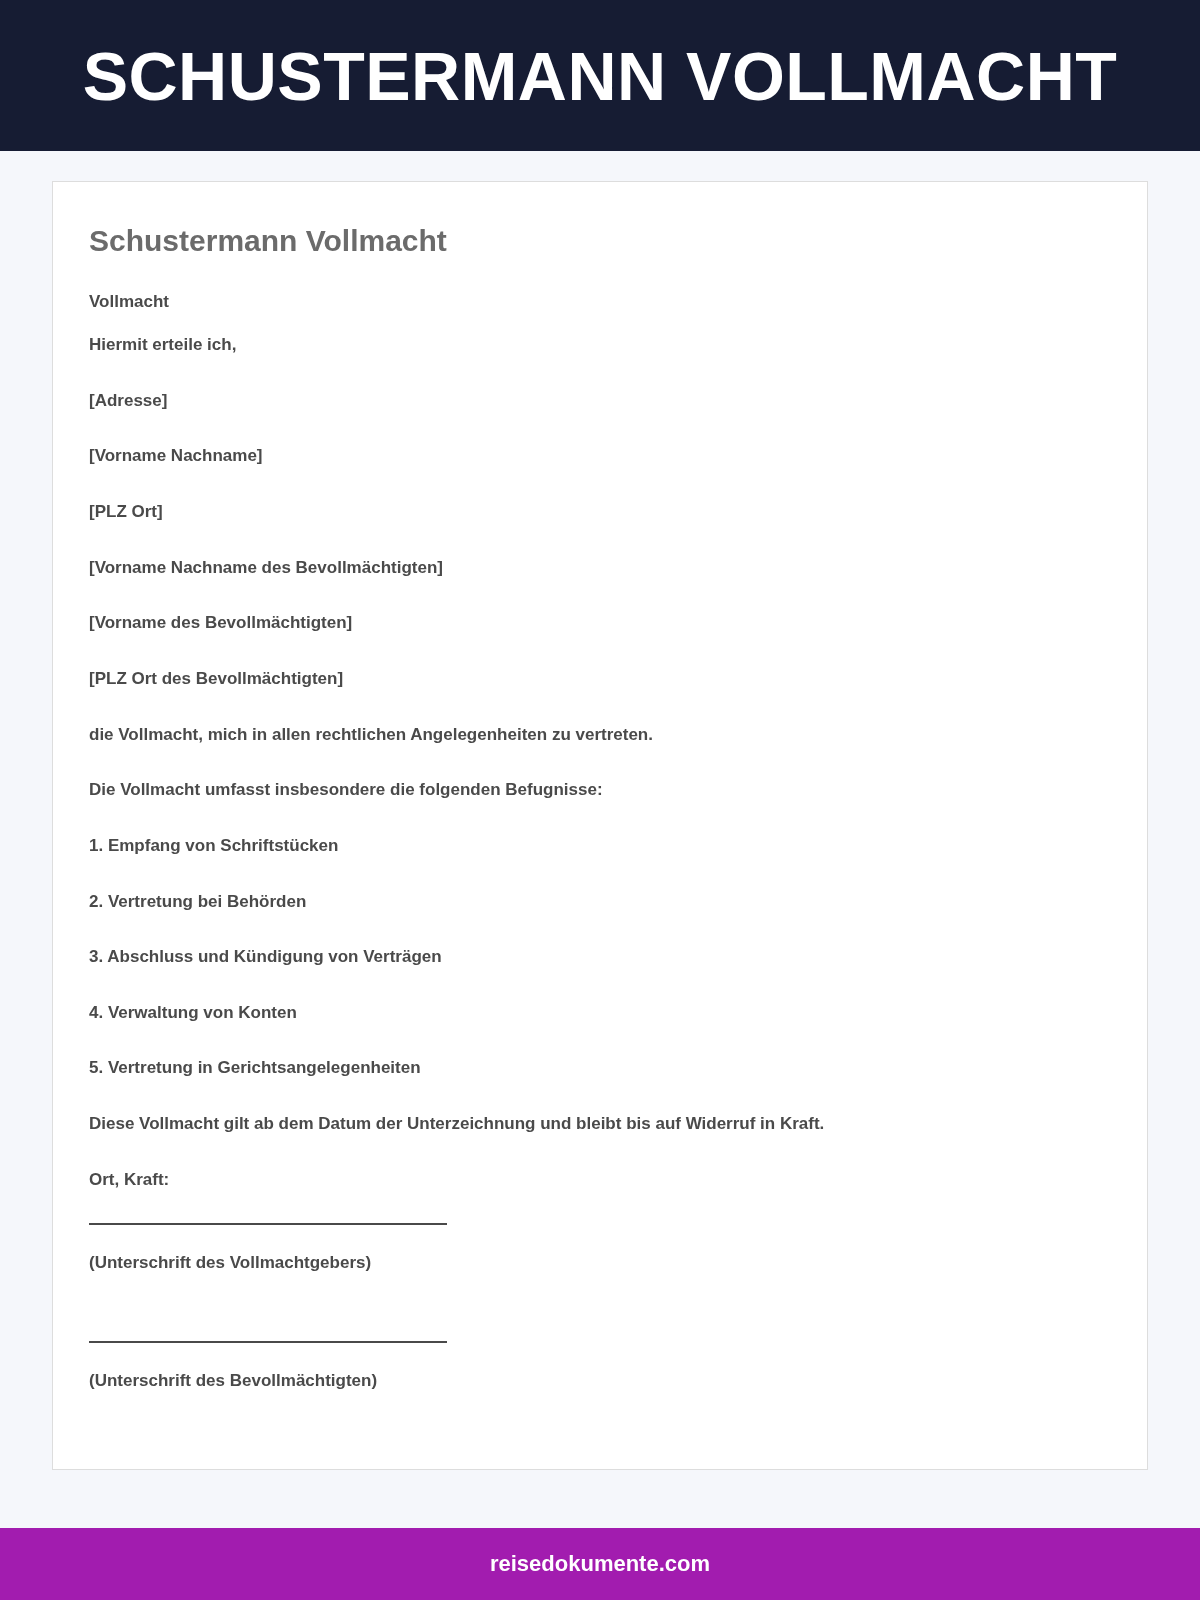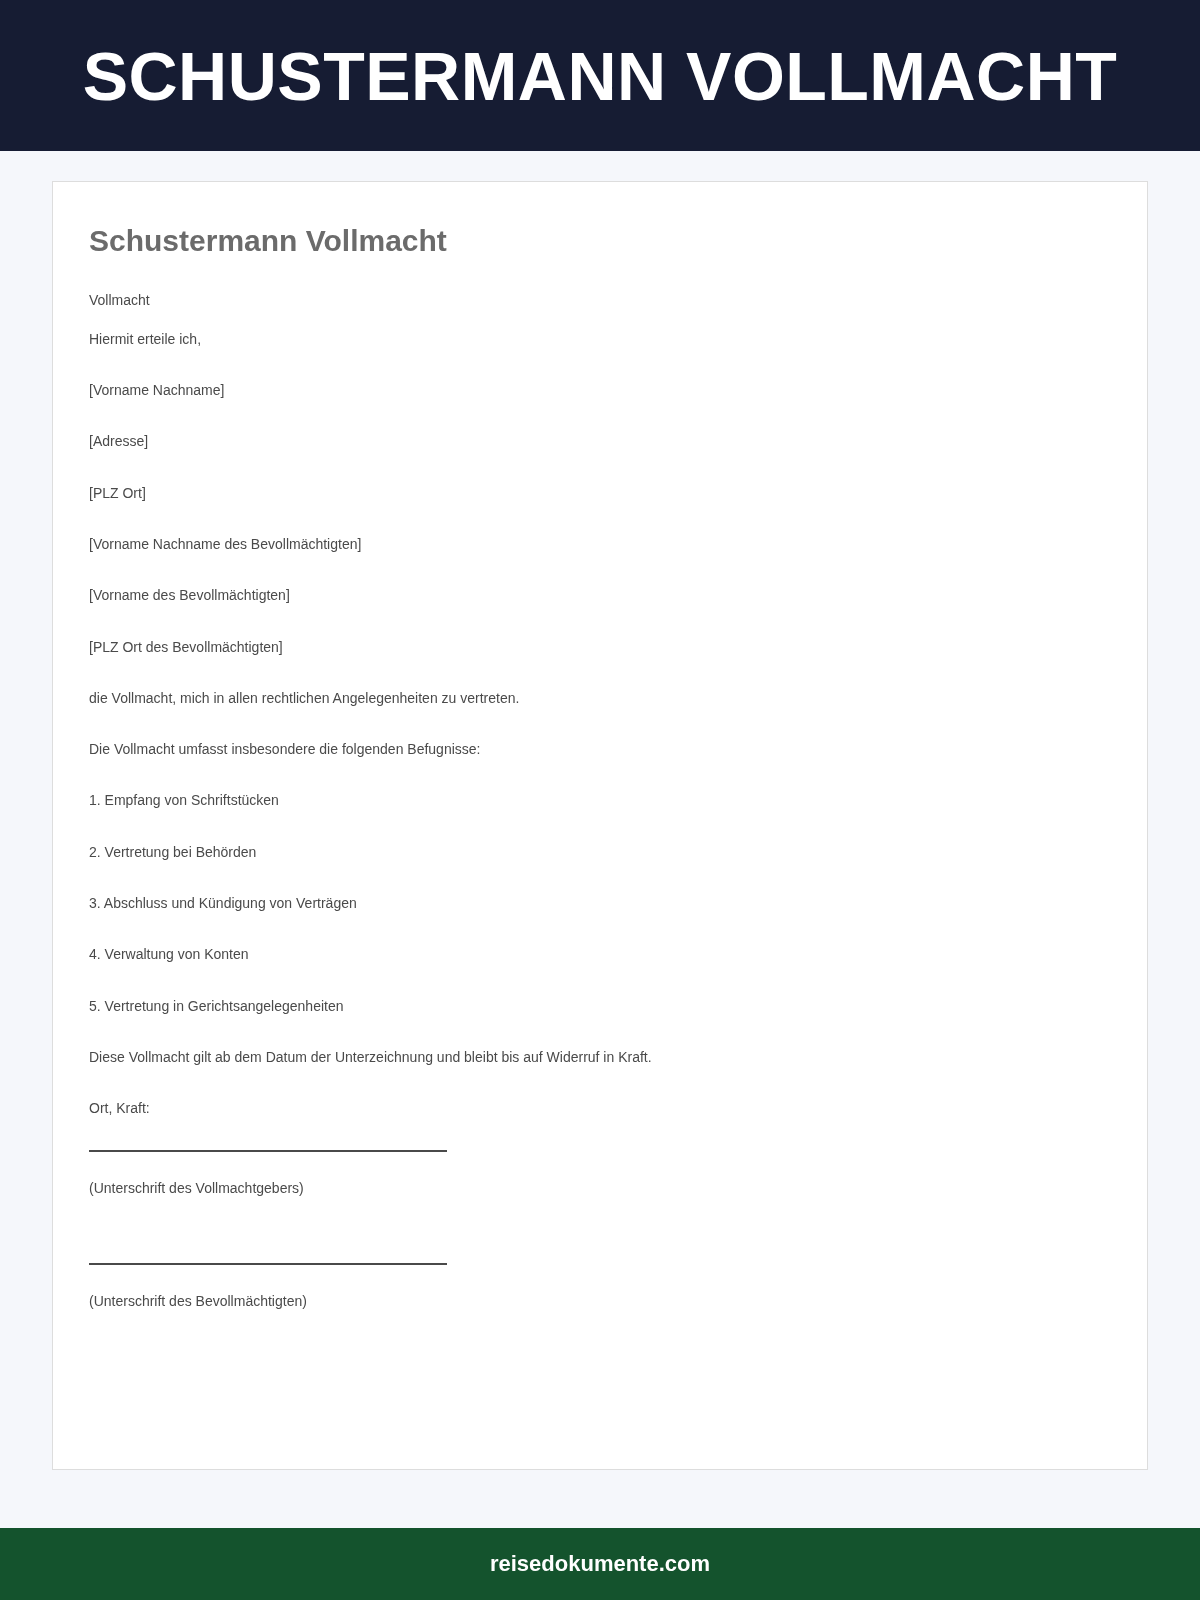--- a/index.html
+++ b/index.html
@@ -51,22 +51,22 @@
 
   .doc-title {
     font-size: 30px;
     font-weight: bold;
     color: #6b6b6b;
     line-height: 1.25;
     margin: 0 0 30px 0;
   }
 
   .doc-body {
-    font-size: 14px;
-    font-weight: normal;
+    font-size: 17px;
+    font-weight: bold;
     color: #4a4a4a;
     line-height: 1.45;
   }
 
   
   .doc-body p {
     margin: 0 0 31px 0;
   }
   
   .doc-body p.tight {
@@ -84,21 +84,21 @@
     margin: 0 0 26px 0;
   }
 
   .sig-gap {
     height: 34px;
   }
 
   
   .footer {
     height: 72px;
-    background: #14532d;
+    background: #a21caf;
     display: flex;
     align-items: center;
     justify-content: center;
   }
   .footer-text {
     color: #ffffff;
     font-size: 22px;
     font-weight: bold;
     line-height: 1;
   }
@@ -114,23 +114,23 @@
   <article class="doc-card">
 
     <h2 class="doc-title">Schustermann Vollmacht</h2>
 
     <div class="doc-body">
 
       <p class="tight">Vollmacht</p>
 
       <p>Hiermit erteile ich,</p>
 
+      <p>[Adresse]</p>
+
       <p>[Vorname Nachname]</p>
-
-      <p>[Adresse]</p>
 
       <p>[PLZ Ort]</p>
 
 
       <p class="block-start">[Vorname Nachname des Bevollmächtigten]</p>
 
       <p>[Vorname des Bevollmächtigten]</p>
 
       <p>[PLZ Ort des Bevollmächtigten]</p>
 

